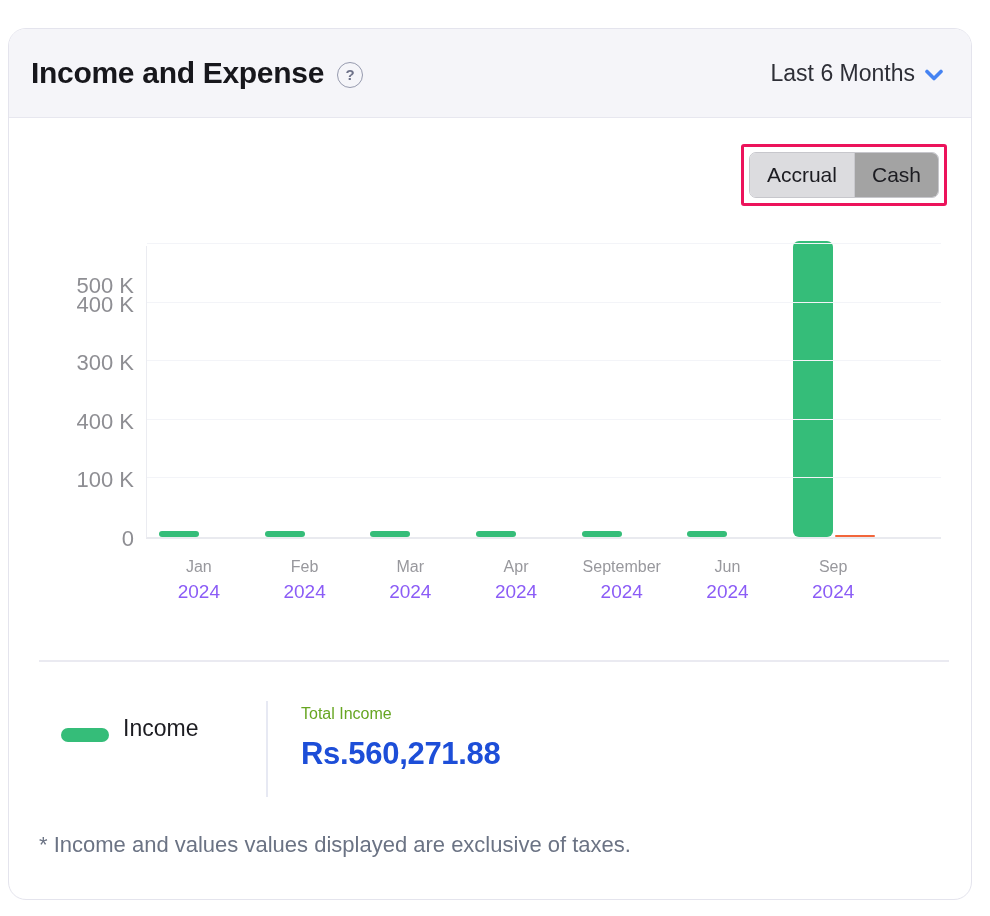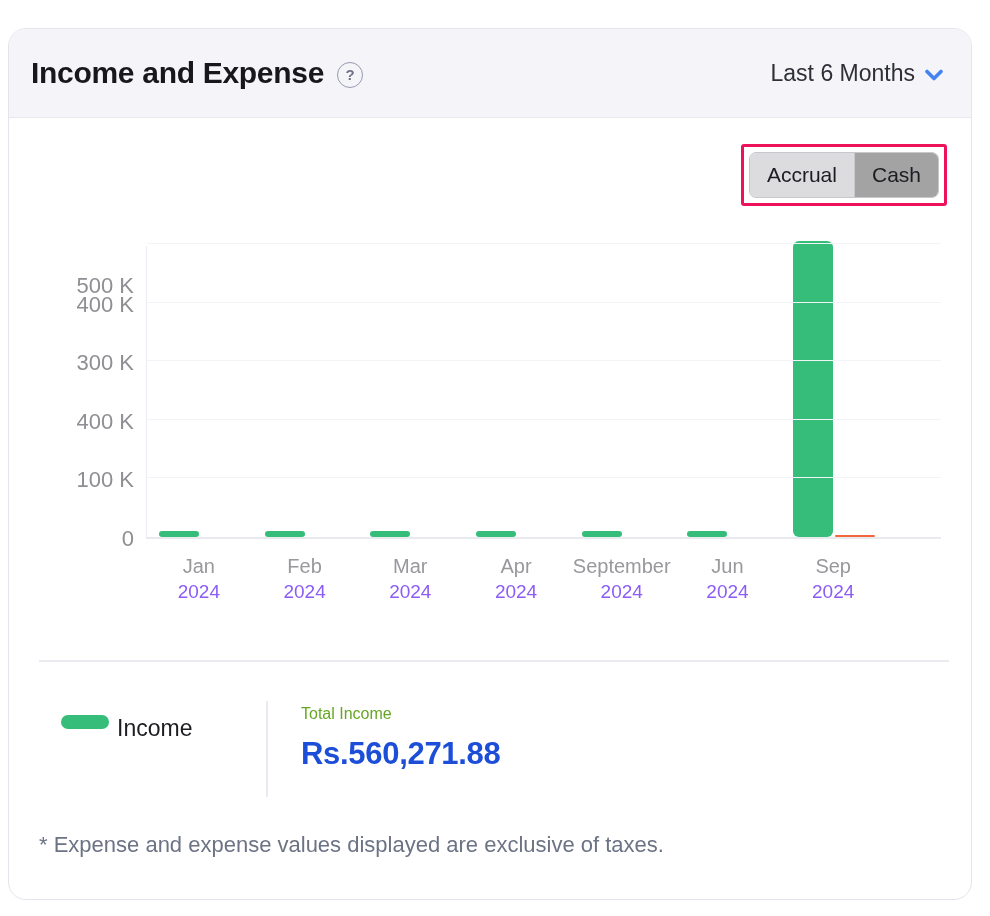--- a/index.html
+++ b/index.html
@@ -33,27 +33,27 @@
   .plot { position:absolute; left:137px; top:217px; width:795px; height:293px;
     border-left:1px solid #ebecf1; border-bottom:2px solid #e9eaef; }
   .gridline { position:absolute; left:0; right:0; height:1px; background:#f3f4f8; }
   .cols { position:absolute; left:0; bottom:0; width:740px; height:100%; display:flex; }
   .col { flex:1; position:relative; }
   .barpair { position:absolute; bottom:0; left:0; right:0; display:flex;
     justify-content:center; align-items:flex-end; gap:2px; }
   .bar { width:40px; }
   .xlabels { position:absolute; left:137px; top:524px; width:740px; display:flex; }
   .xl { flex:1; text-align:center; color:#98989d; }
-  .xl .m { font-size:20px; line-height:27px; }
+  .xl .m { font-size:16px; line-height:27px; }
   .xl .y { font-size:19px; line-height:23px; color:#8b5cf6; }
 
   .divider { position:absolute; left:30px; right:22px; top:631px; height:2px; background:#eaeaf1; }
 
   .legend { position:absolute; left:52px; top:686px; display:flex; flex-direction:column; gap:11px; }
-  .lrow { display:flex; align-items:flex-start; gap:8px; }
+  .lrow { display:flex; align-items:flex-end; gap:14px; }
   .pill { width:48px; height:14px; border-radius:7px; }
   .llabel { font-size:23px; color:#1c1c21; }
 
   .vdiv { position:absolute; left:257px; top:672px; height:96px; width:2px; background:#e7e9f3; }
 
   .total { position:absolute; top:676px; }
   .tlabel { font-size:16px; font-weight:500; }
   .tvalue { font-size:31px; font-weight:700; color:#1d4ed8; margin-top:13px; letter-spacing:-0.3px; }
   .total.income { left:292px; } .total.income .tlabel { color:#67a622; }
   .total.expenses { left:647px; } .total.expenses .tlabel { color:#e84b42; }
@@ -190,15 +190,15 @@
       </div>
 
     <div class="vdiv"></div>
 
     <div class="total income">
       <div class="tlabel">Total Income</div>
       <div class="tvalue">Rs.560,271.88</div>
     </div>
 
 
-    <div class="footnote">* Expense and expense values displayed are exclusive of taxes.</div>
+    <div class="footnote">* Income and values values displayed are exclusive of taxes.</div>
   </div>
 </div>
 
 </body></html>

